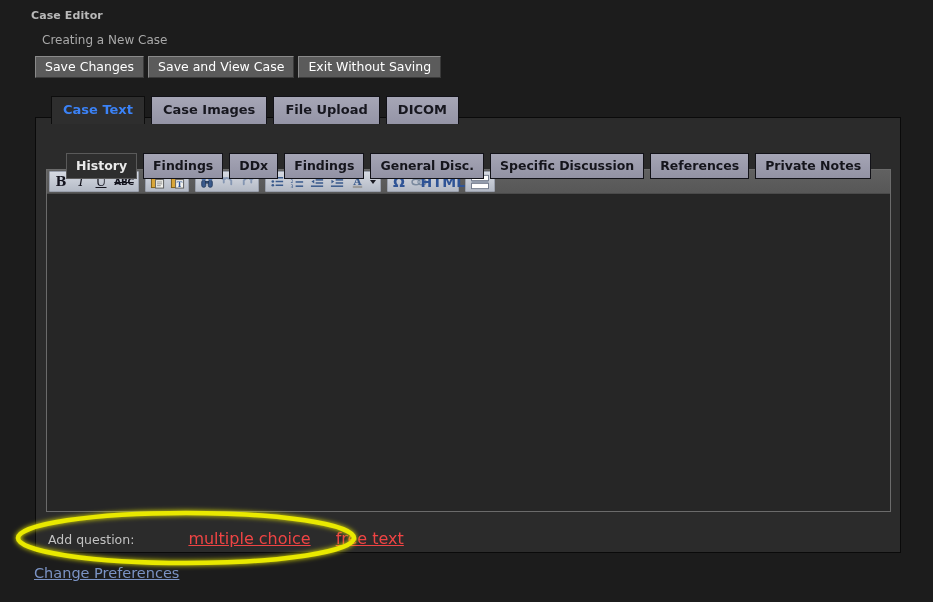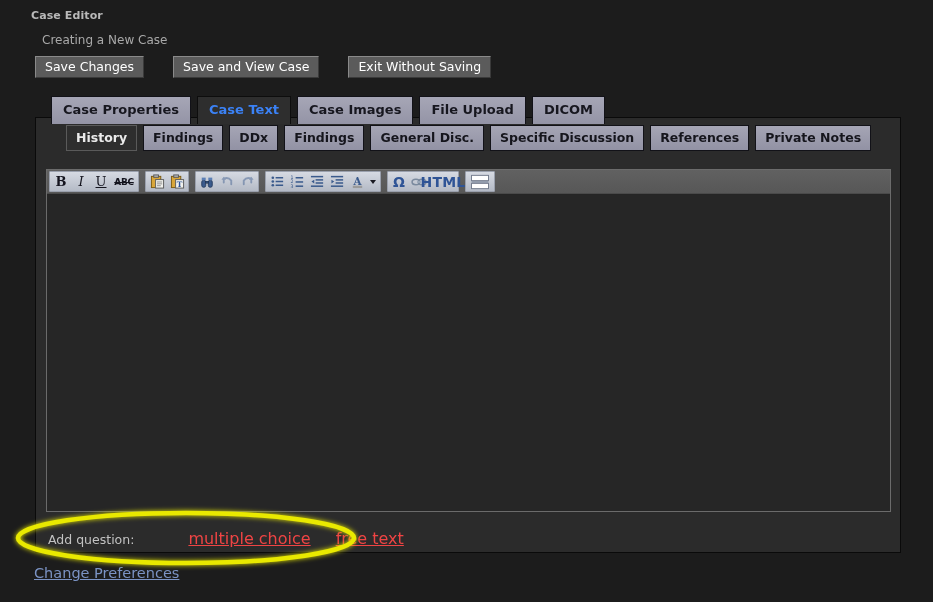--- a/index.html
+++ b/index.html
@@ -35,21 +35,21 @@
     font-size: 12px;
     color: #a9a9a9;
   }
 
   
   .topbar {
     position: absolute;
     left: 35px;
     top: 56px;
     display: flex;
-    gap: 29px;
+    gap: 4px;
   }
   .btn-gray {
     background: #5b5b5b;
     color: #ffffff;
     font-size: 12.5px;
     font-family: "DejaVu Sans", "Liberation Sans", sans-serif;
     padding: 2px 9px 3px 9px;
     border: 1px solid #8a8a8a;
     border-right-color: #3a3a3a;
     border-bottom-color: #3a3a3a;
@@ -97,21 +97,21 @@
     height: 436px;
     border: 1px solid #0a0a0a;
     background: #2b2b2b;
     box-sizing: border-box;
   }
 
   
   .subtabs {
     position: absolute;
     left: 66px;
-    top: 125px;
+    top: 153px;
     display: flex;
     align-items: flex-end;
     gap: 6px;
     z-index: 3;
   }
   .subtab {
     background: #9b9bac;
     background-image: linear-gradient(#a5a5b5, #9292a4);
     color: #15151c;
     font-size: 12.5px;
@@ -254,21 +254,20 @@
 <div class="page-title">Case Editor</div>
 <div class="page-subtitle">Creating a New Case</div>
 
 <div class="topbar">
   <button class="btn-gray">Save Changes</button>
   <button class="btn-gray">Save and View Case</button>
   <button class="btn-gray">Exit Without Saving</button>
 </div>
 
 <div class="tabstrip">
-  <div class="tab">Case Properties</div>
   <div class="tab active">Case Text</div>
   <div class="tab">Case Images</div>
   <div class="tab">File Upload</div>
   <div class="tab">DICOM</div>
 </div>
 
 <div class="panel"></div>
 
 <div class="subtabs">
   <div class="subtab active">History</div>

